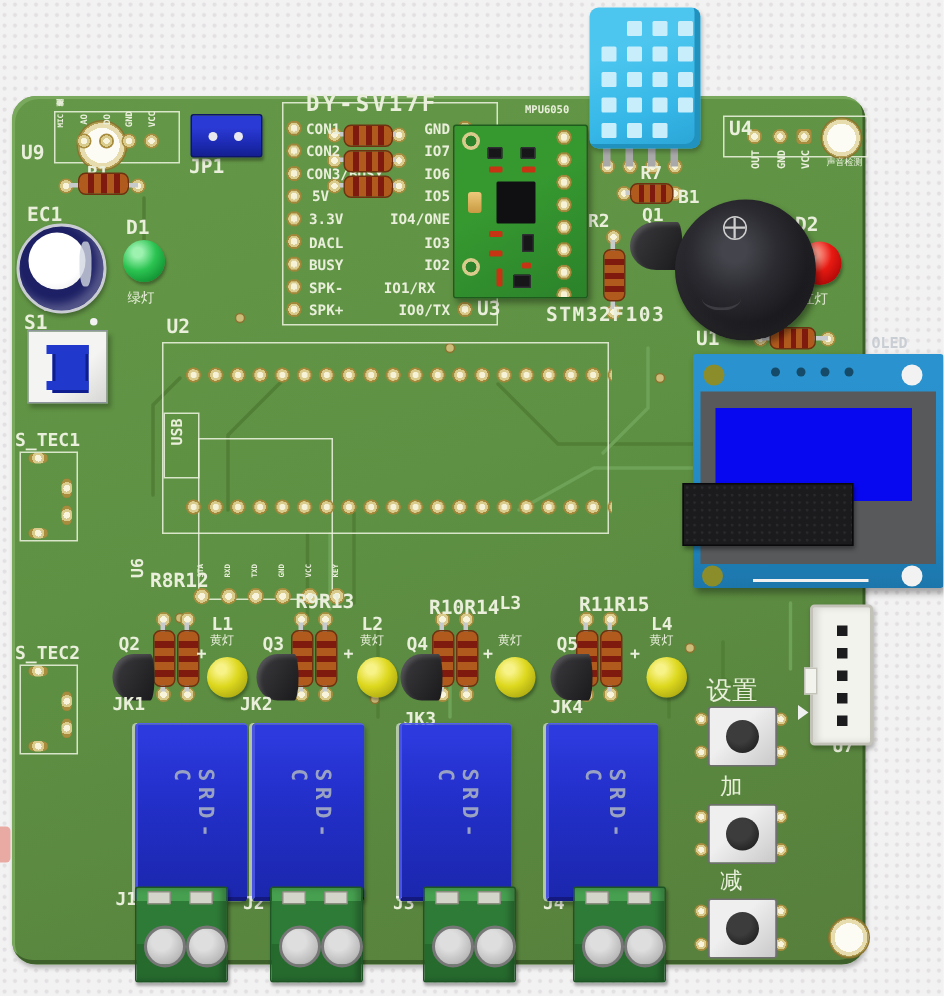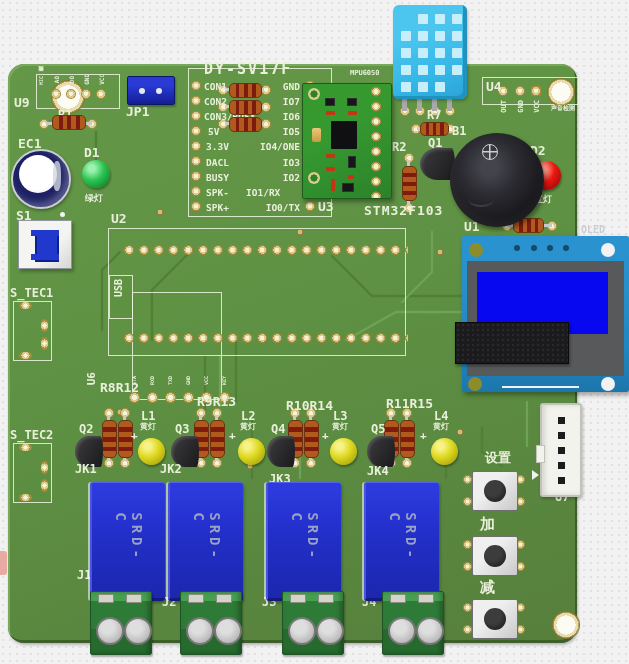--- a/index.html
+++ b/index.html
@@ -8,21 +8,21 @@
     background-image:radial-gradient(circle at 3px 3px,#e3e0e2 0 1.1px,rgba(0,0,0,0) 1.6px);
     background-size:7px 7px;
     font-family:"DejaVu Sans Mono",monospace;}
   .abs{position:absolute}
   #board{position:absolute;left:8px;top:64px;width:569px;height:579px;border-radius:16px;
     background:linear-gradient(160deg,#649747 0%,#5e9143 45%,#567f3c 100%);
     box-shadow:inset -2px -3px 0 #3d5f2a,inset 2px 2px 0 #79a95c,1px 2px 3px rgba(0,0,0,.25);}
   svg.traces{position:absolute;left:0;top:0;pointer-events:none}
   .silk{position:absolute;color:#e9efdb;font:bold 12px "DejaVu Sans Mono",monospace;white-space:nowrap;z-index:4}
   .silk13{font-size:13px}.silk9{font-size:9.5px}
-  .cn{font-family:"DejaVu Sans",sans-serif;font-weight:bold}
+  .cn{font-family:"DejaVu Sans",sans-serif;font-weight:normal}
   .vtx{writing-mode:vertical-rl;transform:rotate(180deg)}
   .box{position:absolute;border:1px solid rgba(238,244,224,.85);z-index:2}
   .pad{position:absolute;border-radius:50%;z-index:3;
     background:radial-gradient(circle,#f8f4dc 0 30%,#d9cb8c 30% 55%,#a88d3f 55% 78%,#857028 100%)}
   .padrow{position:absolute;z-index:3;height:12px;background-repeat:repeat-x;
     background-image:radial-gradient(circle at 7px 6px,#f6f2d8 0 2.2px,#d9cb8c 2.2px 3.8px,#a2873a 3.8px 4.9px,rgba(0,0,0,0) 5.2px);
     background-size:14.8px 12px}
   .padcol{position:absolute;z-index:3;width:12px;background-repeat:repeat-y;
     background-image:radial-gradient(circle at 6px 7.5px,#f6f2d8 0 2.2px,#d9cb8c 2.2px 3.8px,#a2873a 3.8px 4.9px,rgba(0,0,0,0) 5.2px);
     background-size:12px 15.1px}
@@ -191,21 +191,21 @@
   <span class="silk silk9" style="left:206px;top:172px">BUSY</span>
   <span class="silk silk9" style="left:206px;top:187px">SPK-</span>
   <span class="silk silk9" style="left:206px;top:202px">SPK+</span>
   <span class="silk silk9" style="left:246px;top:81px;width:54px;text-align:right;z-index:2">GND</span>
   <span class="silk silk9" style="left:246px;top:96px;width:54px;text-align:right;z-index:2">IO7</span>
   <span class="silk silk9" style="left:246px;top:111px;width:54px;text-align:right;z-index:2">IO6</span>
   <span class="silk silk9" style="left:246px;top:126px;width:54px;text-align:right;z-index:2">IO5</span>
   <span class="silk silk9" style="left:246px;top:141px;width:54px;text-align:right;z-index:2">IO4/ONE</span>
   <span class="silk silk9" style="left:246px;top:157px;width:54px;text-align:right;z-index:2">IO3</span>
   <span class="silk silk9" style="left:246px;top:172px;width:54px;text-align:right;z-index:2">IO2</span>
-  <span class="silk silk9" style="left:246px;top:187px;width:54px;text-align:left;z-index:2">IO1/RX</span>
+  <span class="silk silk9" style="left:246px;top:187px;width:54px;text-align:center;z-index:2">IO1/RX</span>
   <span class="silk silk9" style="left:246px;top:202px;width:54px;text-align:right;z-index:2">IO0/TX</span>
 
   <span class="pad" style="left:218px;top:85px;width:10px;height:10px"></span>
     <span class="pad" style="left:261px;top:85px;width:10px;height:10px"></span>
   <div class="lead" style="left:226px;top:88px;width:38px;height:3px"></div>
   <div class="rbody-h" style="left:229px;top:83px;width:31px;height:13px"></div>
   <span class="pad" style="left:218px;top:102px;width:10px;height:10px"></span>
     <span class="pad" style="left:261px;top:102px;width:10px;height:10px"></span>
   <div class="lead" style="left:226px;top:105px;width:38px;height:3px"></div>
   <div class="rbody-h" style="left:229px;top:100px;width:31px;height:13px"></div>
@@ -333,21 +333,21 @@
   <span class="silk" style="left:79px;top:422px">Q2</span>
   <div class="to92" style="left:75px;top:436px;width:28px;height:31px"></div>
   <span class="silk" style="left:131px;top:429px;font-size:11px">+</span>
   <span class="silk" style="left:141px;top:409px">L1</span>
   <span class="silk cn" style="left:140px;top:421px;font-size:8px">黄灯</span>
   <div class="led led-y" style="left:138px;top:438px;width:27px;height:27px"></div>
   <span class="silk" style="left:75px;top:462px">JK1</span>
   <div class="relay" style="left:90px;top:482px">
       <span>SRD-C</span>
     </div>
-  <span class="silk" style="left:77px;top:568px">J1</span>
+  <span class="silk" style="left:77px;top:592px">J1</span>
   <div class="term" style="left:90px;top:591px">
     <span class="slot" style="left:7px;top:2px;width:14px;height:7px"></span>
       <span class="slot" style="left:35px;top:2px;width:14px;height:7px"></span>
     <span class="screw" style="left:5px;top:25px"></span>
     <span class="screw" style="left:33px;top:25px"></span>
   </div>
 
   <span class="silk silk13" style="left:197px;top:394px">R9R13</span>
   <span class="pad" style="left:196px;top:408px;width:10px;height:10px"></span>
     <span class="pad" style="left:196px;top:458px;width:10px;height:10px"></span>
@@ -380,21 +380,21 @@
     <span class="pad" style="left:290px;top:458px;width:10px;height:10px"></span>
   <span class="pad" style="left:306px;top:408px;width:10px;height:10px"></span>
     <span class="pad" style="left:306px;top:458px;width:10px;height:10px"></span>
   <div class="lead" style="left:293px;top:415px;width:3px;height:46px"></div>
     <div class="lead" style="left:309px;top:415px;width:3px;height:46px"></div>
   <div class="rbody-v" style="left:288px;top:420px;width:13px;height:36px"></div>
   <div class="rbody-v" style="left:304px;top:420px;width:13px;height:36px"></div>
   <span class="silk" style="left:271px;top:422px">Q4</span>
   <div class="to92" style="left:267px;top:436px;width:28px;height:31px"></div>
   <span class="silk" style="left:322px;top:429px;font-size:11px">+</span>
-  <span class="silk" style="left:333px;top:409px">L3</span>
+  <span class="silk" style="left:333px;top:395px">L3</span>
   <span class="silk cn" style="left:332px;top:421px;font-size:8px">黄灯</span>
   <div class="led led-y" style="left:330px;top:438px;width:27px;height:27px"></div>
   <span class="silk" style="left:269px;top:472px">JK3</span>
   <div class="relay" style="left:266px;top:482px">
       <span>SRD-C</span>
     </div>
   <span class="silk" style="left:262px;top:595px">J3</span>
   <div class="term" style="left:282px;top:591px">
     <span class="slot" style="left:7px;top:2px;width:14px;height:7px"></span>
       <span class="slot" style="left:35px;top:2px;width:14px;height:7px"></span>
@@ -422,21 +422,21 @@
       <span>SRD-C</span>
     </div>
   <span class="silk" style="left:362px;top:595px">J4</span>
   <div class="term" style="left:382px;top:591px">
     <span class="slot" style="left:7px;top:2px;width:14px;height:7px"></span>
       <span class="slot" style="left:35px;top:2px;width:14px;height:7px"></span>
     <span class="screw" style="left:5px;top:25px"></span>
     <span class="screw" style="left:33px;top:25px"></span>
   </div>
 
-  <span class="silk cn" style="left:485px;top:449px;font-size:13px">设置</span>
+  <span class="silk cn" style="left:471px;top:449px;font-size:17px">设置</span>
   <span class="pad" style="left:463px;top:475px;width:9px;height:9px"></span>
     <span class="pad" style="left:463px;top:497px;width:9px;height:9px"></span>
   <span class="pad" style="left:516px;top:475px;width:9px;height:9px"></span>
     <span class="pad" style="left:516px;top:497px;width:9px;height:9px"></span>
   <div class="tact" style="left:472px;top:471px">
       <i></i>
     </div>
   <span class="silk cn" style="left:480px;top:515px;font-size:15px">加</span>
   <span class="pad" style="left:463px;top:540px;width:9px;height:9px"></span>
     <span class="pad" style="left:463px;top:562px;width:9px;height:9px"></span>

